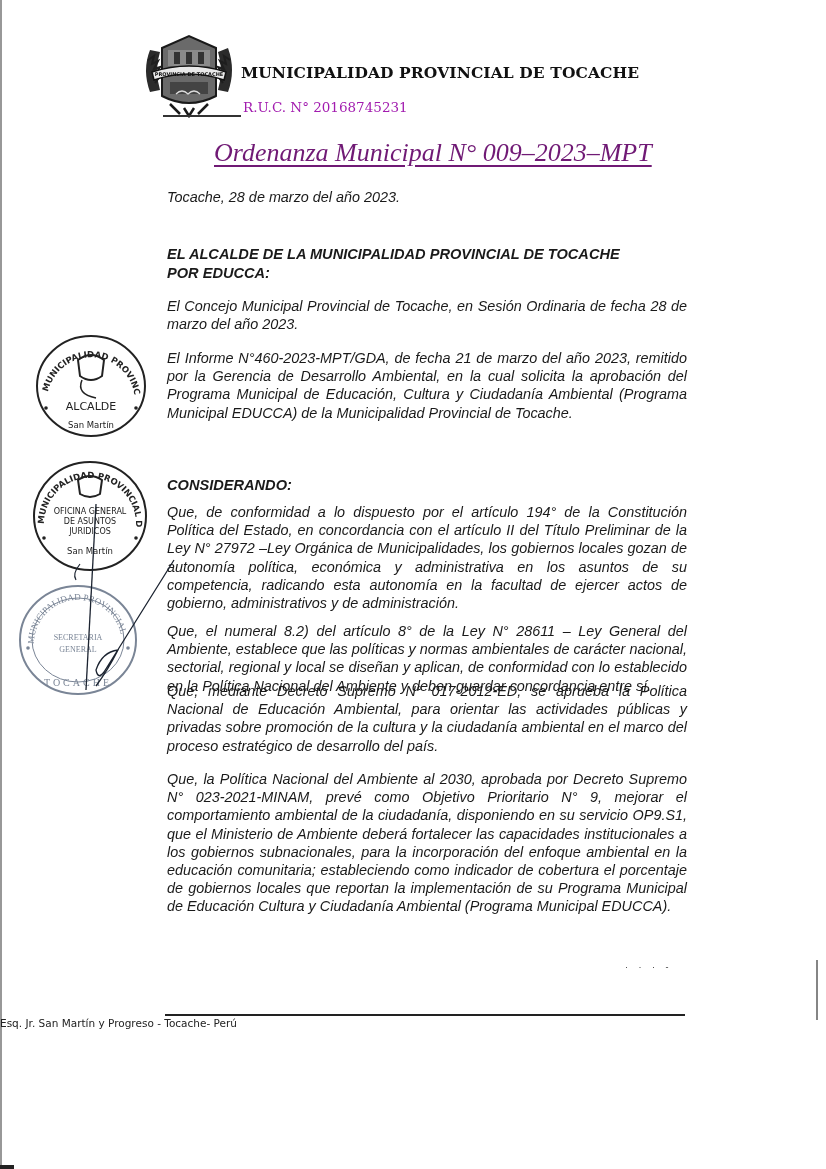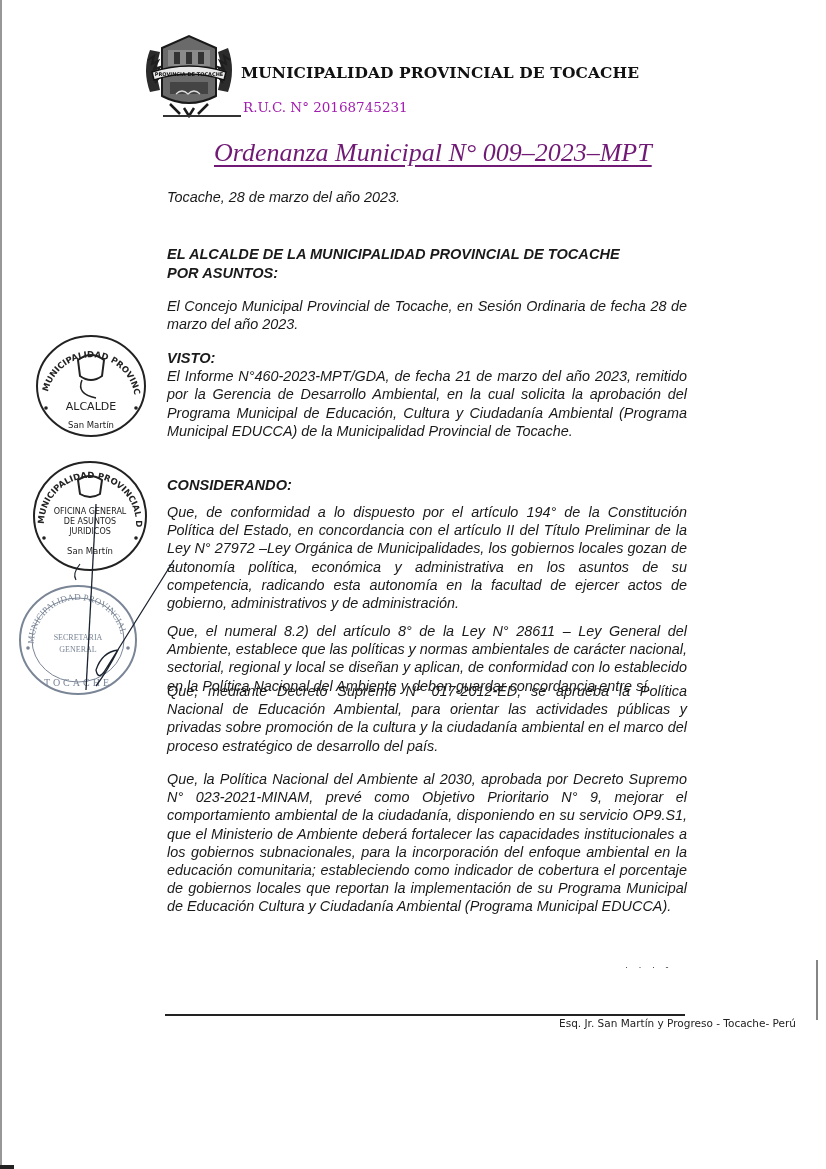--- a/index.html
+++ b/index.html
@@ -23,21 +23,21 @@
     text-decoration: underline; text-underline-offset: 4px; text-decoration-thickness: 1.5px;
   }
 
   .content { position: absolute; left: 167px; width: 520px; font-size: 14.4px; line-height: 18.2px; }
   .content p { margin: 0; text-align: justify; font-style: italic; }
   .h { font-weight: bold; font-size: 14.6px; }
 
   .trail-dots { position: absolute; left: 625px; top: 962px; font-size: 9px; letter-spacing: 4px; color: #333; }
 
   .footer-rule { position: absolute; left: 165px; top: 1014px; width: 520px; height: 1.5px; background: #222; }
-  .footer-text { position: absolute; left: 0; width: 796px; top: 1017px; text-align: right; font-family: "DejaVu Sans", sans-serif; font-size: 10.5px; color: #222; }
+  .footer-text { position: absolute; left: 0; width: 796px; top: 1017px; text-align: left; font-family: "DejaVu Sans", sans-serif; font-size: 10.5px; color: #222; }
 
   
   .stamp { position: absolute; }
 </style>
 </head>
 <body>
 
 <div class="page-edge-left"></div>
 <div class="page-edge-right"></div>
 <div class="page-corner"></div>
@@ -67,28 +67,27 @@
 
 <div class="content" style="top:188px;">
   <p>Tocache, 28 de marzo del año 2023.</p>
 </div>
 
 <div class="content" style="top:228px;margin-top:17px;">
   <p class="h">EL ALCALDE DE LA MUNICIPALIDAD PROVINCIAL DE TOCACHE</p>
 </div>
 
 <div class="content" style="top:264px;">
-  <p class="h">POR ASUNTOS:</p>
+  <p class="h">POR EDUCCA:</p>
 </div>
 <div class="content" style="top:297px;">
   <p>El Concejo Municipal Provincial de Tocache, en Sesión Ordinaria de fecha 28 de marzo del año 2023.</p>
 </div>
 
 <div class="content" style="top:349px;">
-  <p class="h">VISTO:</p>
   <p>El Informe N°460-2023-MPT/GDA, de fecha 21 de marzo del año 2023, remitido por la Gerencia de Desarrollo Ambiental, en la cual solicita la aprobación del Programa Municipal de Educación, Cultura y Ciudadanía Ambiental (Programa Municipal EDUCCA) de la Municipalidad Provincial de Tocache.</p>
 </div>
 
 <div class="content" style="top:476px;">
   <p class="h">CONSIDERANDO:</p>
 </div>
 
 <div class="content" style="top:503px;">
   <p>Que, de conformidad a lo dispuesto por el artículo 194° de la Constitución Política del Estado, en concordancia con el artículo II del Título Preliminar de la Ley N° 27972 –Ley Orgánica de Municipalidades, los gobiernos locales gozan de autonomía política, económica y administrativa en los asuntos de su competencia, radicando esta autonomía en la facultad de ejercer actos de gobierno, administrativos y de administración.</p>
 </div>

